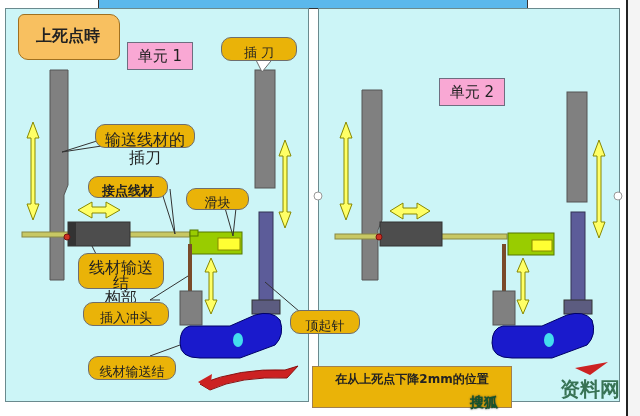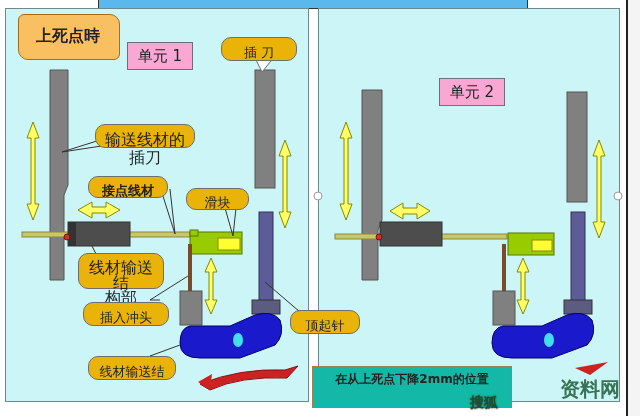--- a/index.html
+++ b/index.html
@@ -106,18 +106,18 @@
 <div class="callout" style="left:88px;top:176px;width:80px;height:22px;line-height:16px;font-weight:bold;">接点线材</div>
 <div class="callout" style="left:186px;top:188px;width:63px;height:22px;line-height:16px;">滑块</div>
 <div class="callout" style="left:78px;top:253px;width:86px;height:36px;font-size:16px;line-height:15px;">
   <div>线材输送结</div>
   <div>构部</div>
 </div>
 <div class="callout" style="left:83px;top:302px;width:86px;height:24px;line-height:18px;">插入冲头</div>
 <div class="callout" style="left:290px;top:310px;width:70px;height:24px;line-height:18px;">顶起针</div>
 <div class="callout" style="left:88px;top:356px;width:88px;height:24px;line-height:18px;">线材输送结</div>
 
-<div class="abs" style="left:312px;top:366px;width:200px;height:42px;background:#14b8a6;border:1px solid #a08050;text-align:center;font-weight:bold;font-size:12px;line-height:18px;color:#222;padding-top:3px;box-sizing:border-box;">
+<div class="abs" style="left:312px;top:366px;width:200px;height:42px;background:#eab308;border:1px solid #a08050;text-align:center;font-weight:bold;font-size:12px;line-height:18px;color:#222;padding-top:3px;box-sizing:border-box;">
   <div>在从上死点下降2mm的位置</div>
 </div>
 
 <div class="abs" style="left:470px;top:394px;font-size:14px;font-weight:bold;color:#14532d;text-shadow:0 0 2px #333;">搜狐</div>
 <div class="abs" style="left:560px;top:376px;font-size:20px;font-weight:bold;color:#14532d;opacity:0.8;">资料网</div>
 
 </body></html>

